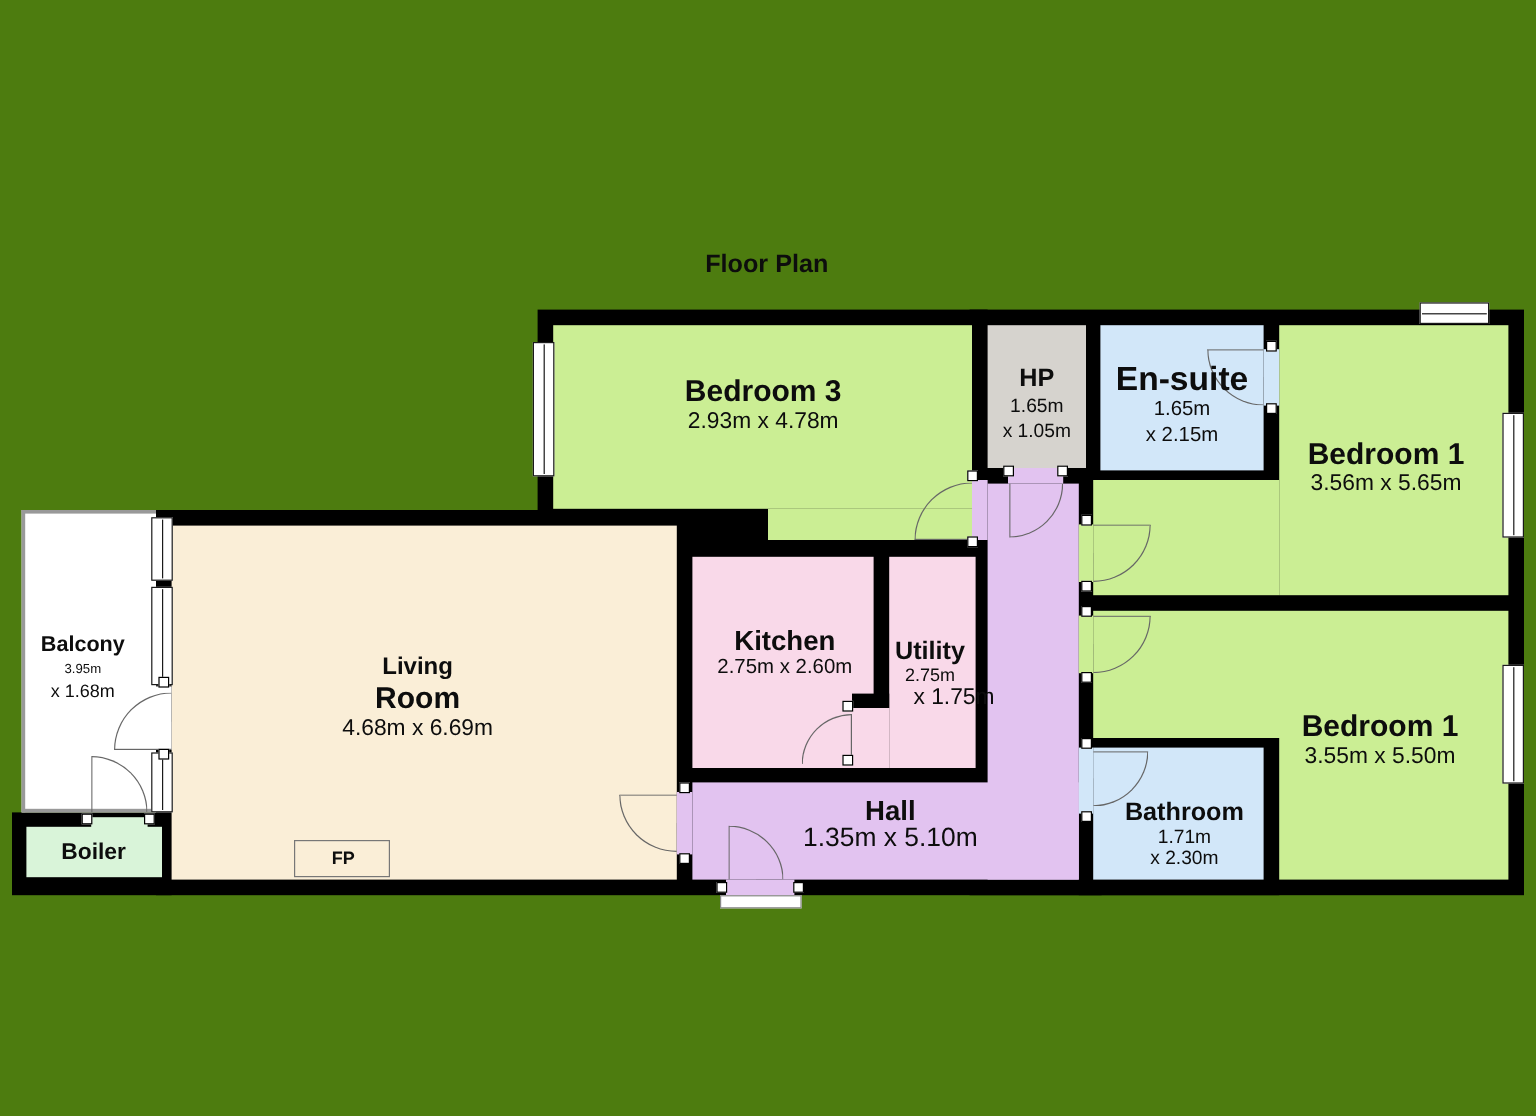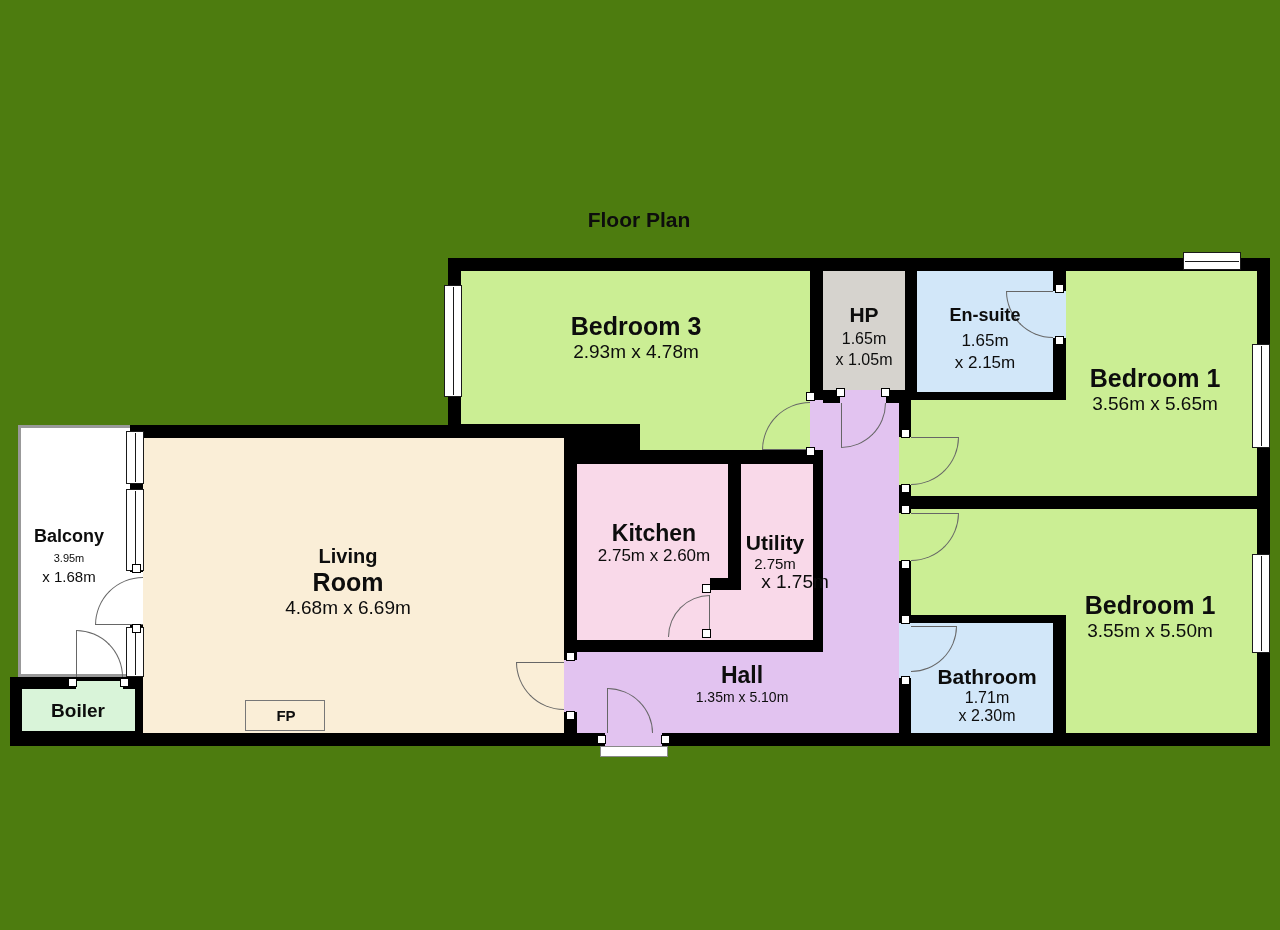--- a/index.html
+++ b/index.html
@@ -125,21 +125,21 @@
   <div class="fpbox" style="left:245px;top:700px;width:80px;height:31px;"></div>
   <div class="lbl nm" style="left:286px;top:716px;font-size:15px;">FP</div>
 
   <div class="lbl nm" style="left:636px;top:327px;font-size:25px;">Bedroom 3</div>
   <div class="lbl" style="left:636px;top:352px;font-size:19px;">2.93m x 4.78m</div>
 
   <div class="lbl nm" style="left:864px;top:315px;font-size:21px;">HP</div>
   <div class="lbl" style="left:864px;top:339px;font-size:16px;">1.65m</div>
   <div class="lbl" style="left:864px;top:360px;font-size:16px;">x 1.05m</div>
 
-  <div class="lbl nm" style="left:985px;top:316px;font-size:18px;">En-suite</div>
+  <div class="lbl nm" style="left:985px;top:316px;font-size:28px;">En-suite</div>
   <div class="lbl" style="left:985px;top:341px;font-size:17px;">1.65m</div>
   <div class="lbl" style="left:985px;top:363px;font-size:17px;">x 2.15m</div>
 
   <div class="lbl nm" style="left:1155px;top:379px;font-size:25px;">Bedroom 1</div>
   <div class="lbl" style="left:1155px;top:404px;font-size:19px;">3.56m x 5.65m</div>
 
   <div class="lbl nm" style="left:1150px;top:606px;font-size:25px;">Bedroom 1</div>
   <div class="lbl" style="left:1150px;top:631px;font-size:19px;">3.55m x 5.50m</div>
 
   <div class="lbl nm" style="left:987px;top:677px;font-size:21px;">Bathroom</div>
@@ -155,17 +155,17 @@
   <div class="lbl" style="left:348px;top:608px;font-size:19px;">4.68m x 6.69m</div>
 
   <div class="lbl nm" style="left:654px;top:534px;font-size:23px;">Kitchen</div>
   <div class="lbl" style="left:654px;top:556px;font-size:17px;">2.75m x 2.60m</div>
 
   <div class="lbl nm" style="left:775px;top:543px;font-size:21px;">Utility</div>
   <div class="lbl" style="left:775px;top:564px;font-size:15px;">2.75m</div>
   <div class="lbl" style="left:795px;top:582px;font-size:19px;">x 1.75m</div>
 
   <div class="lbl nm" style="left:742px;top:676px;font-size:23px;">Hall</div>
-  <div class="lbl" style="left:742px;top:698px;font-size:14px;">1.35m x 5.10m</div>
+  <div class="lbl" style="left:742px;top:698px;font-size:22px;">1.35m x 5.10m</div>
 
   <div class="lbl nm" style="left:78px;top:711px;font-size:19px;">Boiler</div>
 
 </div>
 
 </body></html>

